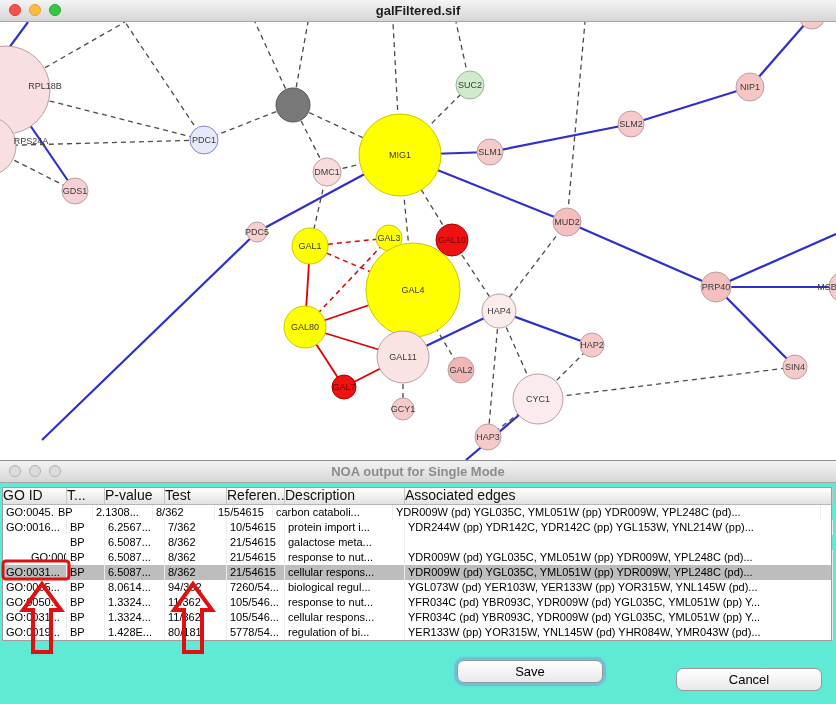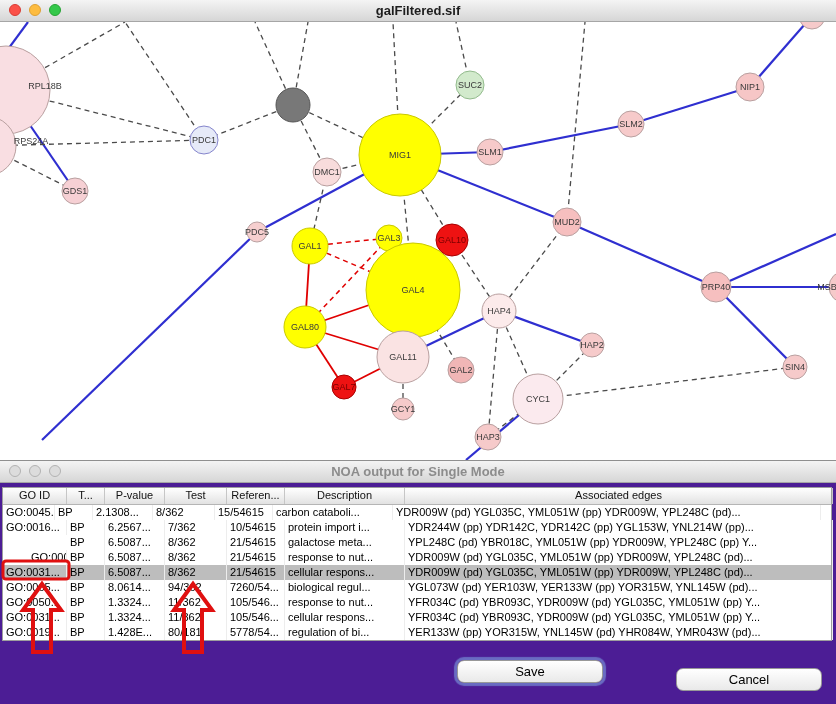--- a/index.html
+++ b/index.html
@@ -1,21 +1,21 @@
 <!DOCTYPE html>
 <html><head>
 <meta charset="utf-8">
 <style>
   html,body{margin:0;padding:0}
   body{width:836px;height:704px;overflow:hidden;background:#e9e9e9;
        font-family:"Liberation Sans",sans-serif;position:relative}
 
   .window{position:absolute;left:0;width:836px}
   #graph-window{top:0;height:460px;background:#c4b5fd}
-  #output-window{top:460px;height:244px;background:#4c1d95;border-top:1px solid #8f8f8f;box-sizing:border-box}
+  #output-window{top:460px;height:244px;background:#5eead4;border-top:1px solid #8f8f8f;box-sizing:border-box}
 
   .titlebar{height:22px;background:linear-gradient(#f4f4f4,#d6d6d6);
             border-bottom:1px solid #a6a6a6;position:relative;
             display:flex;align-items:center;justify-content:center;box-sizing:border-box}
   .titlebar .title{font-size:13px;font-weight:bold;color:#1d1d1d}
   #output-window .titlebar .title{color:#8c8c8c}
   .lights{position:absolute;left:9px;top:4px;display:flex;gap:8px}
   .light{width:12px;height:12px;border-radius:50%;box-sizing:border-box;border:1px solid rgba(0,0,0,.25)}
   .light.red{background:#fb5149;border-color:#d83c34}
   .light.yellow{background:#fdbc40;border-color:#dfa133}
@@ -26,21 +26,21 @@
   .e-blue{stroke:#2f2fd0;stroke-width:2.2}
   .e-dash{stroke:#4a4a4a;stroke-width:1.3;stroke-dasharray:5 4}
   .e-red{stroke:#e00000;stroke-width:1.8}
   .e-reddash{stroke:#e00000;stroke-width:1.5;stroke-dasharray:5 4}
   .nlabel{font-family:"Liberation Sans",sans-serif;font-size:9px;text-anchor:middle}
 
   #results-table{position:absolute;top:26px;left:2px;width:830px;background:#ffffff;
                  border:1px solid #9e9e9e;box-sizing:border-box}
   #thead{display:flex;height:16px;background:linear-gradient(#ffffff,#e2e2e2);
          border-bottom:1px solid #b5b5b5}
-  .th{font-size:11px;color:#111;text-align:center;line-height:15px;white-space:nowrap;
+  .th{font-size:14px;color:#111;line-height:15px;white-space:nowrap;
       overflow:hidden;border-right:1px solid #c6c6c6;box-sizing:border-box;flex:0 0 auto}
   .tr{display:flex;height:15px;background:#ffffff}
   .tr.selected{background:#bdbdbd}
   .td{font-size:11px;color:#000;line-height:15px;padding:0 3px;white-space:nowrap;
       overflow:hidden;border-right:1px solid #ededed;box-sizing:border-box;flex:0 0 auto}
 
   .btn{position:absolute;height:23px;width:146px;border:1px solid #989898;border-radius:7px;
        background:linear-gradient(#ffffff,#e9e9e9);font-size:13px;color:#000;
        font-family:"Liberation Sans",sans-serif}
   #save-btn{left:457px;top:199px;box-shadow:0 0 1px 3px rgba(125,160,225,.6)}
@@ -214,21 +214,20 @@
           <div class="td" style="width: 120px;">protein import i...</div>
           <div class="td" style="width: 428px;">YDR244W (pp) YDR142C, YDR142C (pp) YGL153W, YNL214W (pp)...</div>
         </div>
         <div class="tr">
           <div class="td" style="width: 64px; margin-top: 32px;">GO:0006...</div>
           <div class="td" style="width: 38px;">BP</div>
           <div class="td" style="width: 60px;">6.5087...</div>
           <div class="td" style="width: 62px;">8/362</div>
           <div class="td" style="width: 58px;">21/54615</div>
           <div class="td" style="width: 120px;">galactose meta...</div>
-          <div class="td" style="width: 428px;">YPL248C (pd) YBR018C, YML051W (pp) YDR009W, YPL248C (pp) Y...</div>
         </div>
         <div class="tr">
           <div class="td" style="width: 64px; padding-left: 28px;">GO:0007...</div>
           <div class="td" style="width: 38px;">BP</div>
           <div class="td" style="width: 60px;">6.5087...</div>
           <div class="td" style="width: 62px;">8/362</div>
           <div class="td" style="width: 58px;">21/54615</div>
           <div class="td" style="width: 120px;">response to nut...</div>
           <div class="td" style="width: 428px;">YDR009W (pd) YGL035C, YML051W (pp) YDR009W, YPL248C (pd)...</div>
         </div>

